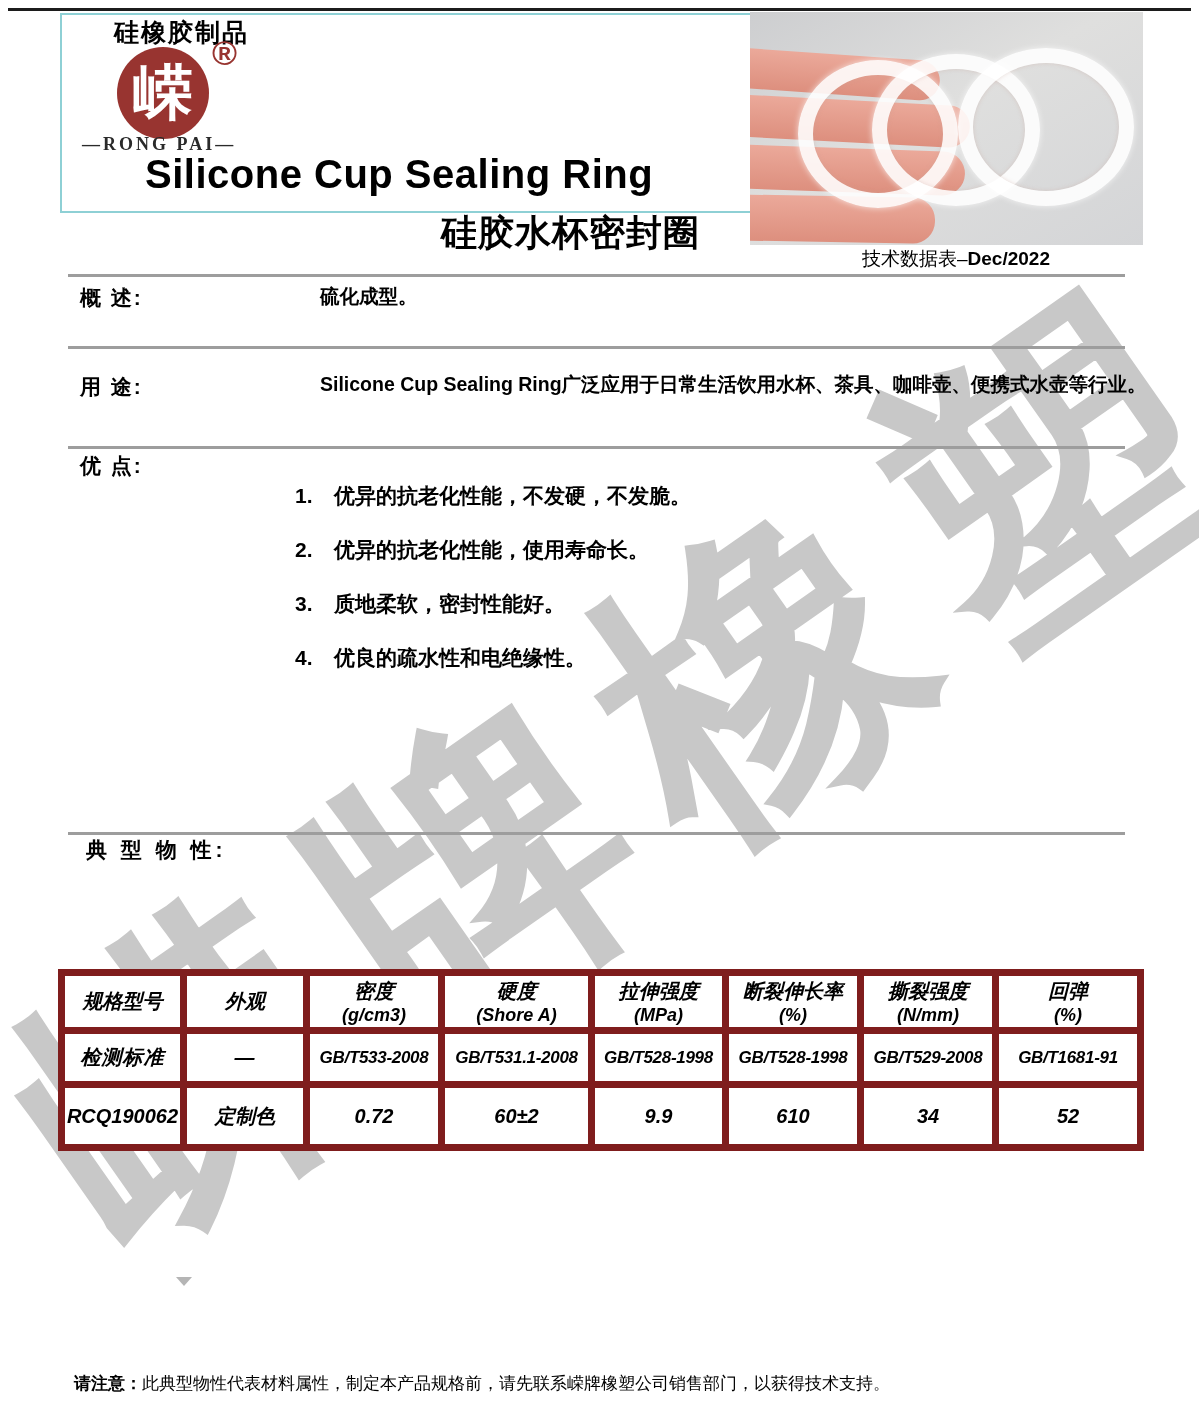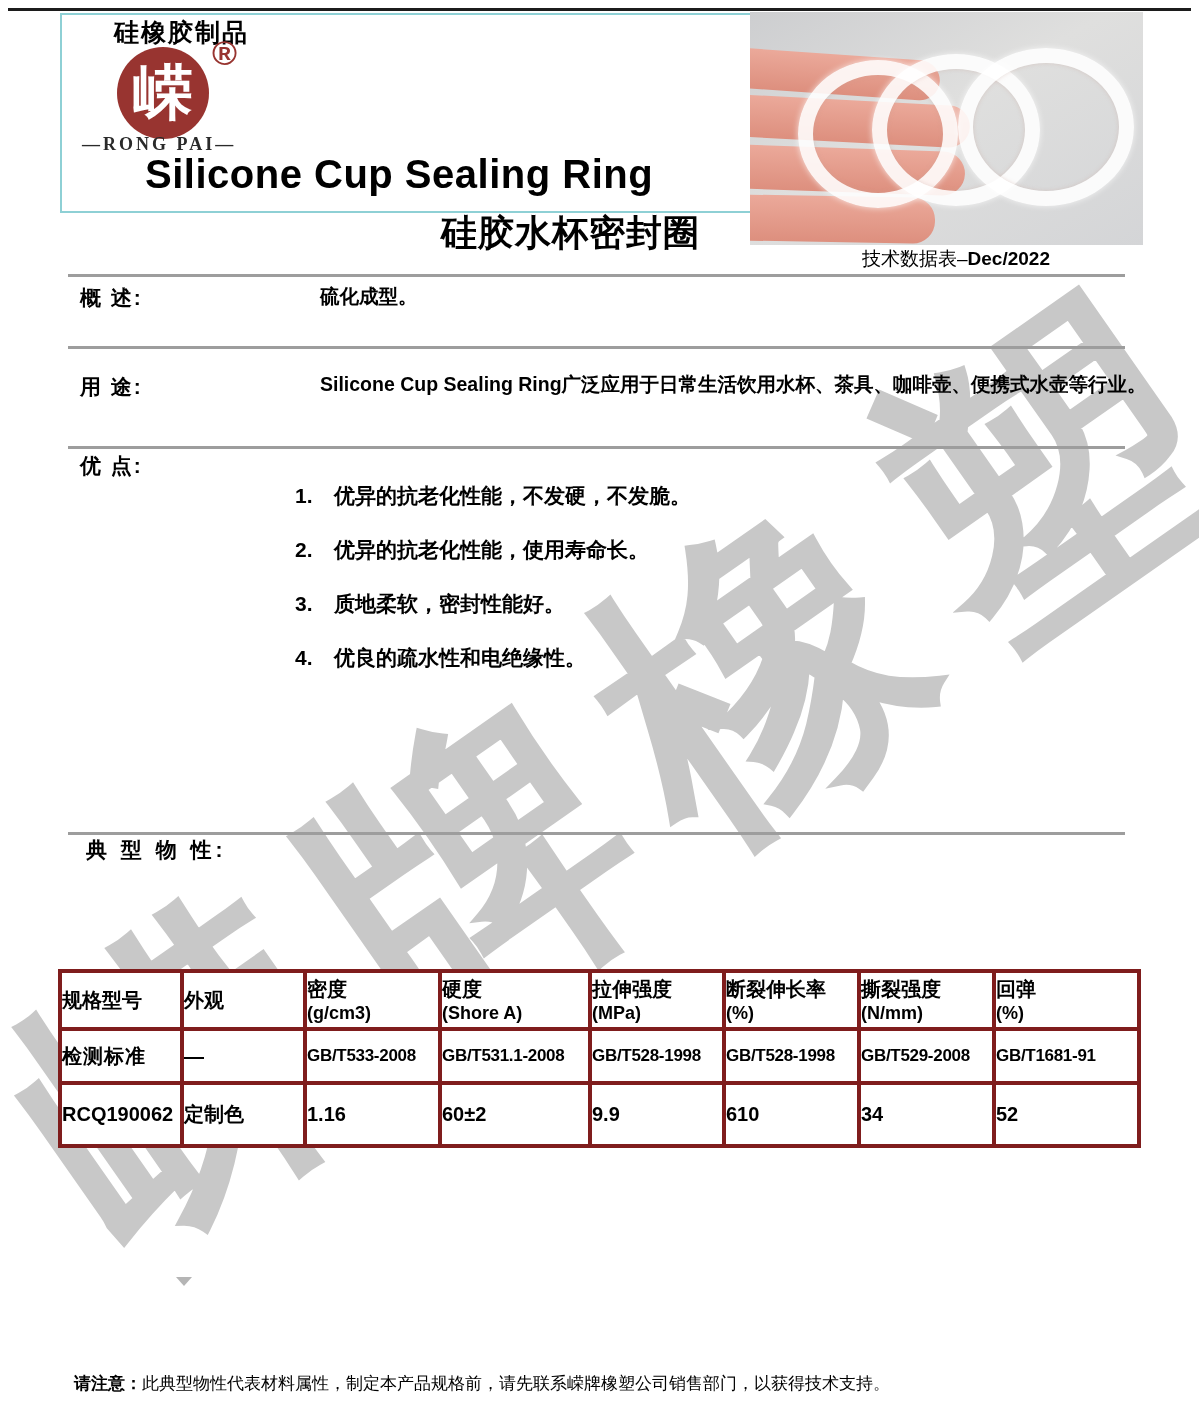--- a/index.html
+++ b/index.html
@@ -73,21 +73,21 @@
   .overview-text { left:320px; top:283px; width:780px; }
   .usage-text    { left:320px; top:371px; white-space:nowrap; }
 
   .adv-list { left:295px; top:482px; z-index:3; }
   .adv-item { display:flex; font-size:21px; font-weight:bold; margin-bottom:26px; line-height:28px; }
   .adv-item .num { width:39px; flex:0 0 39px; }
 
   
   .props-table { left:58px; top:969px; z-index:3; }
   table { border-collapse:collapse; table-layout:fixed; width:1079px; background:#fff; }
-  td { border:4px solid #7f1d1d; vertical-align:middle; font-weight:bold; padding:0; background:#fff; }
+  td { border:7px solid #7f1d1d; text-align:center; vertical-align:middle; font-weight:bold; padding:0; background:#fff;font-style:italic; }
   table { border:3px solid #000; }
   tr.hdr  { height:58px; }
   tr.std  { height:54px; }
   tr.data { height:63px; }
   .h-name { font-size:20px; }
   .h-unit { font-size:18px; }
   tr.std td { font-size:17px; letter-spacing:-0.3px; white-space:nowrap; }
   tr.std td.first { font-size:20px; letter-spacing:1px; }
   tr.data td { font-size:20px; }
 
@@ -219,21 +219,21 @@
       <td>GB/T533-2008</td>
       <td>GB/T531.1-2008</td>
       <td>GB/T528-1998</td>
       <td>GB/T528-1998</td>
       <td>GB/T529-2008</td>
       <td>GB/T1681-91</td>
     </tr>
     <tr class="data">
       <td>RCQ190062</td>
       <td>定制色</td>
-      <td>1.16</td>
+      <td>0.72</td>
       <td>60±2</td>
       <td>9.9</td>
       <td>610</td>
       <td>34</td>
       <td>52</td>
     </tr>
   </tbody>
     </table>
 </div>
 

